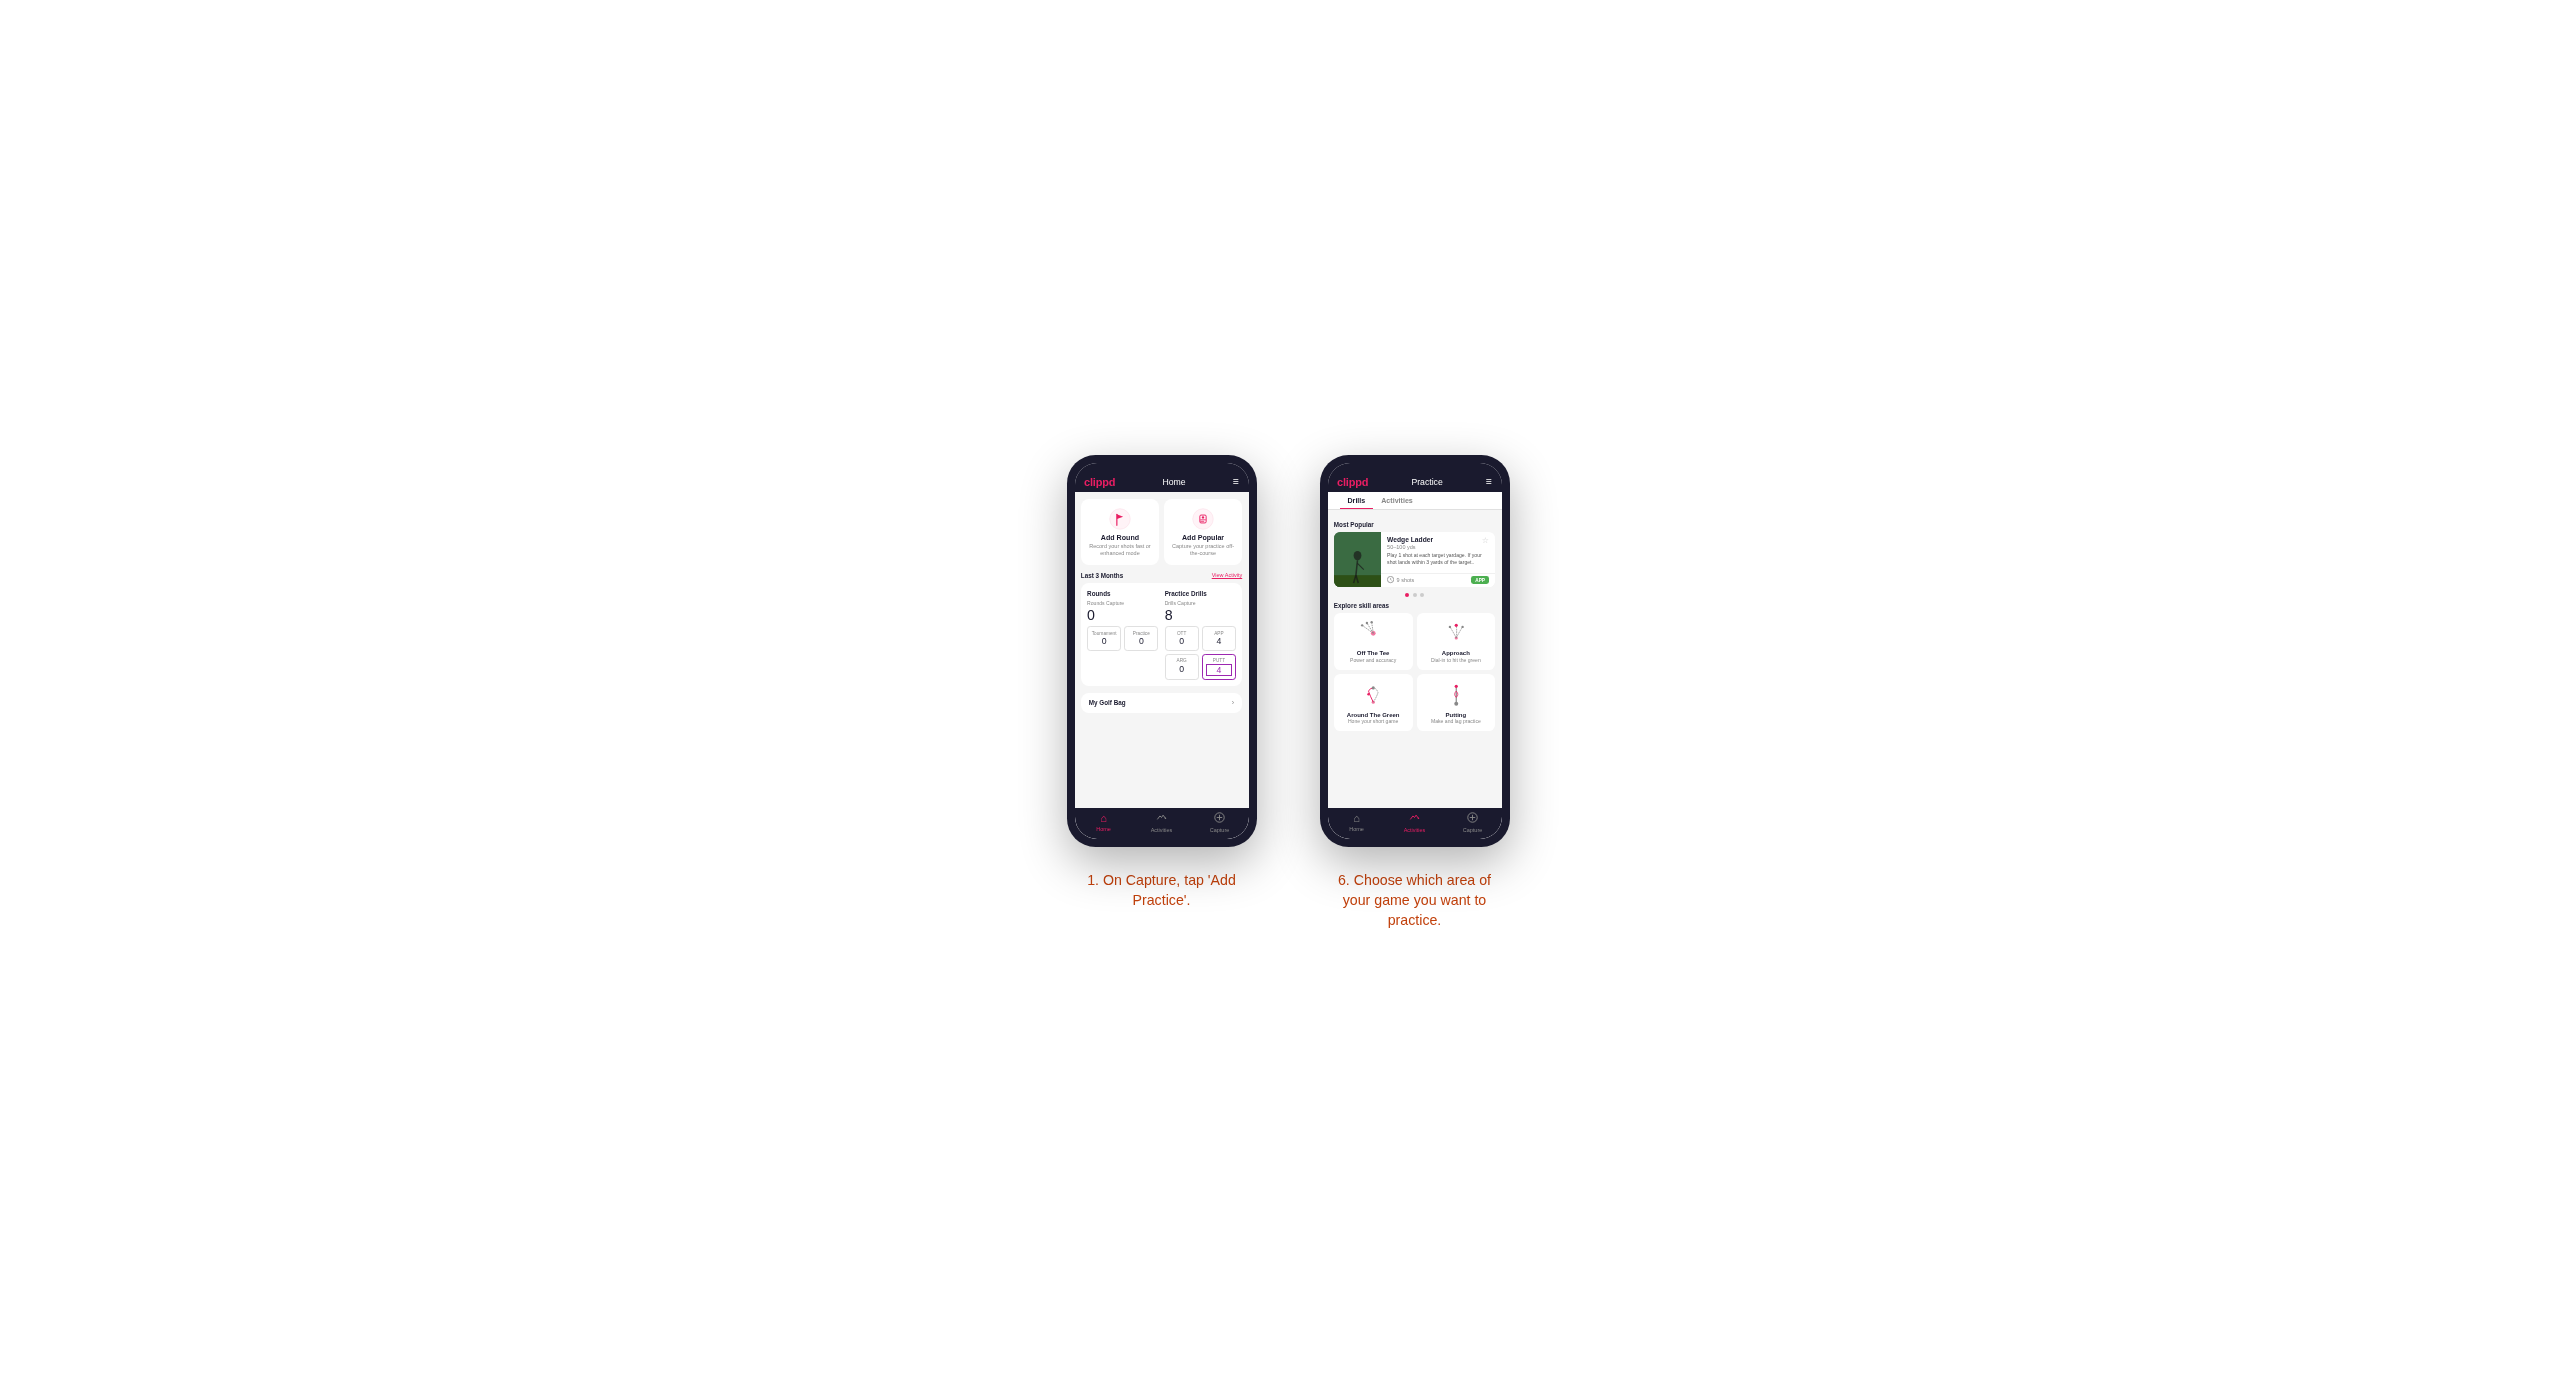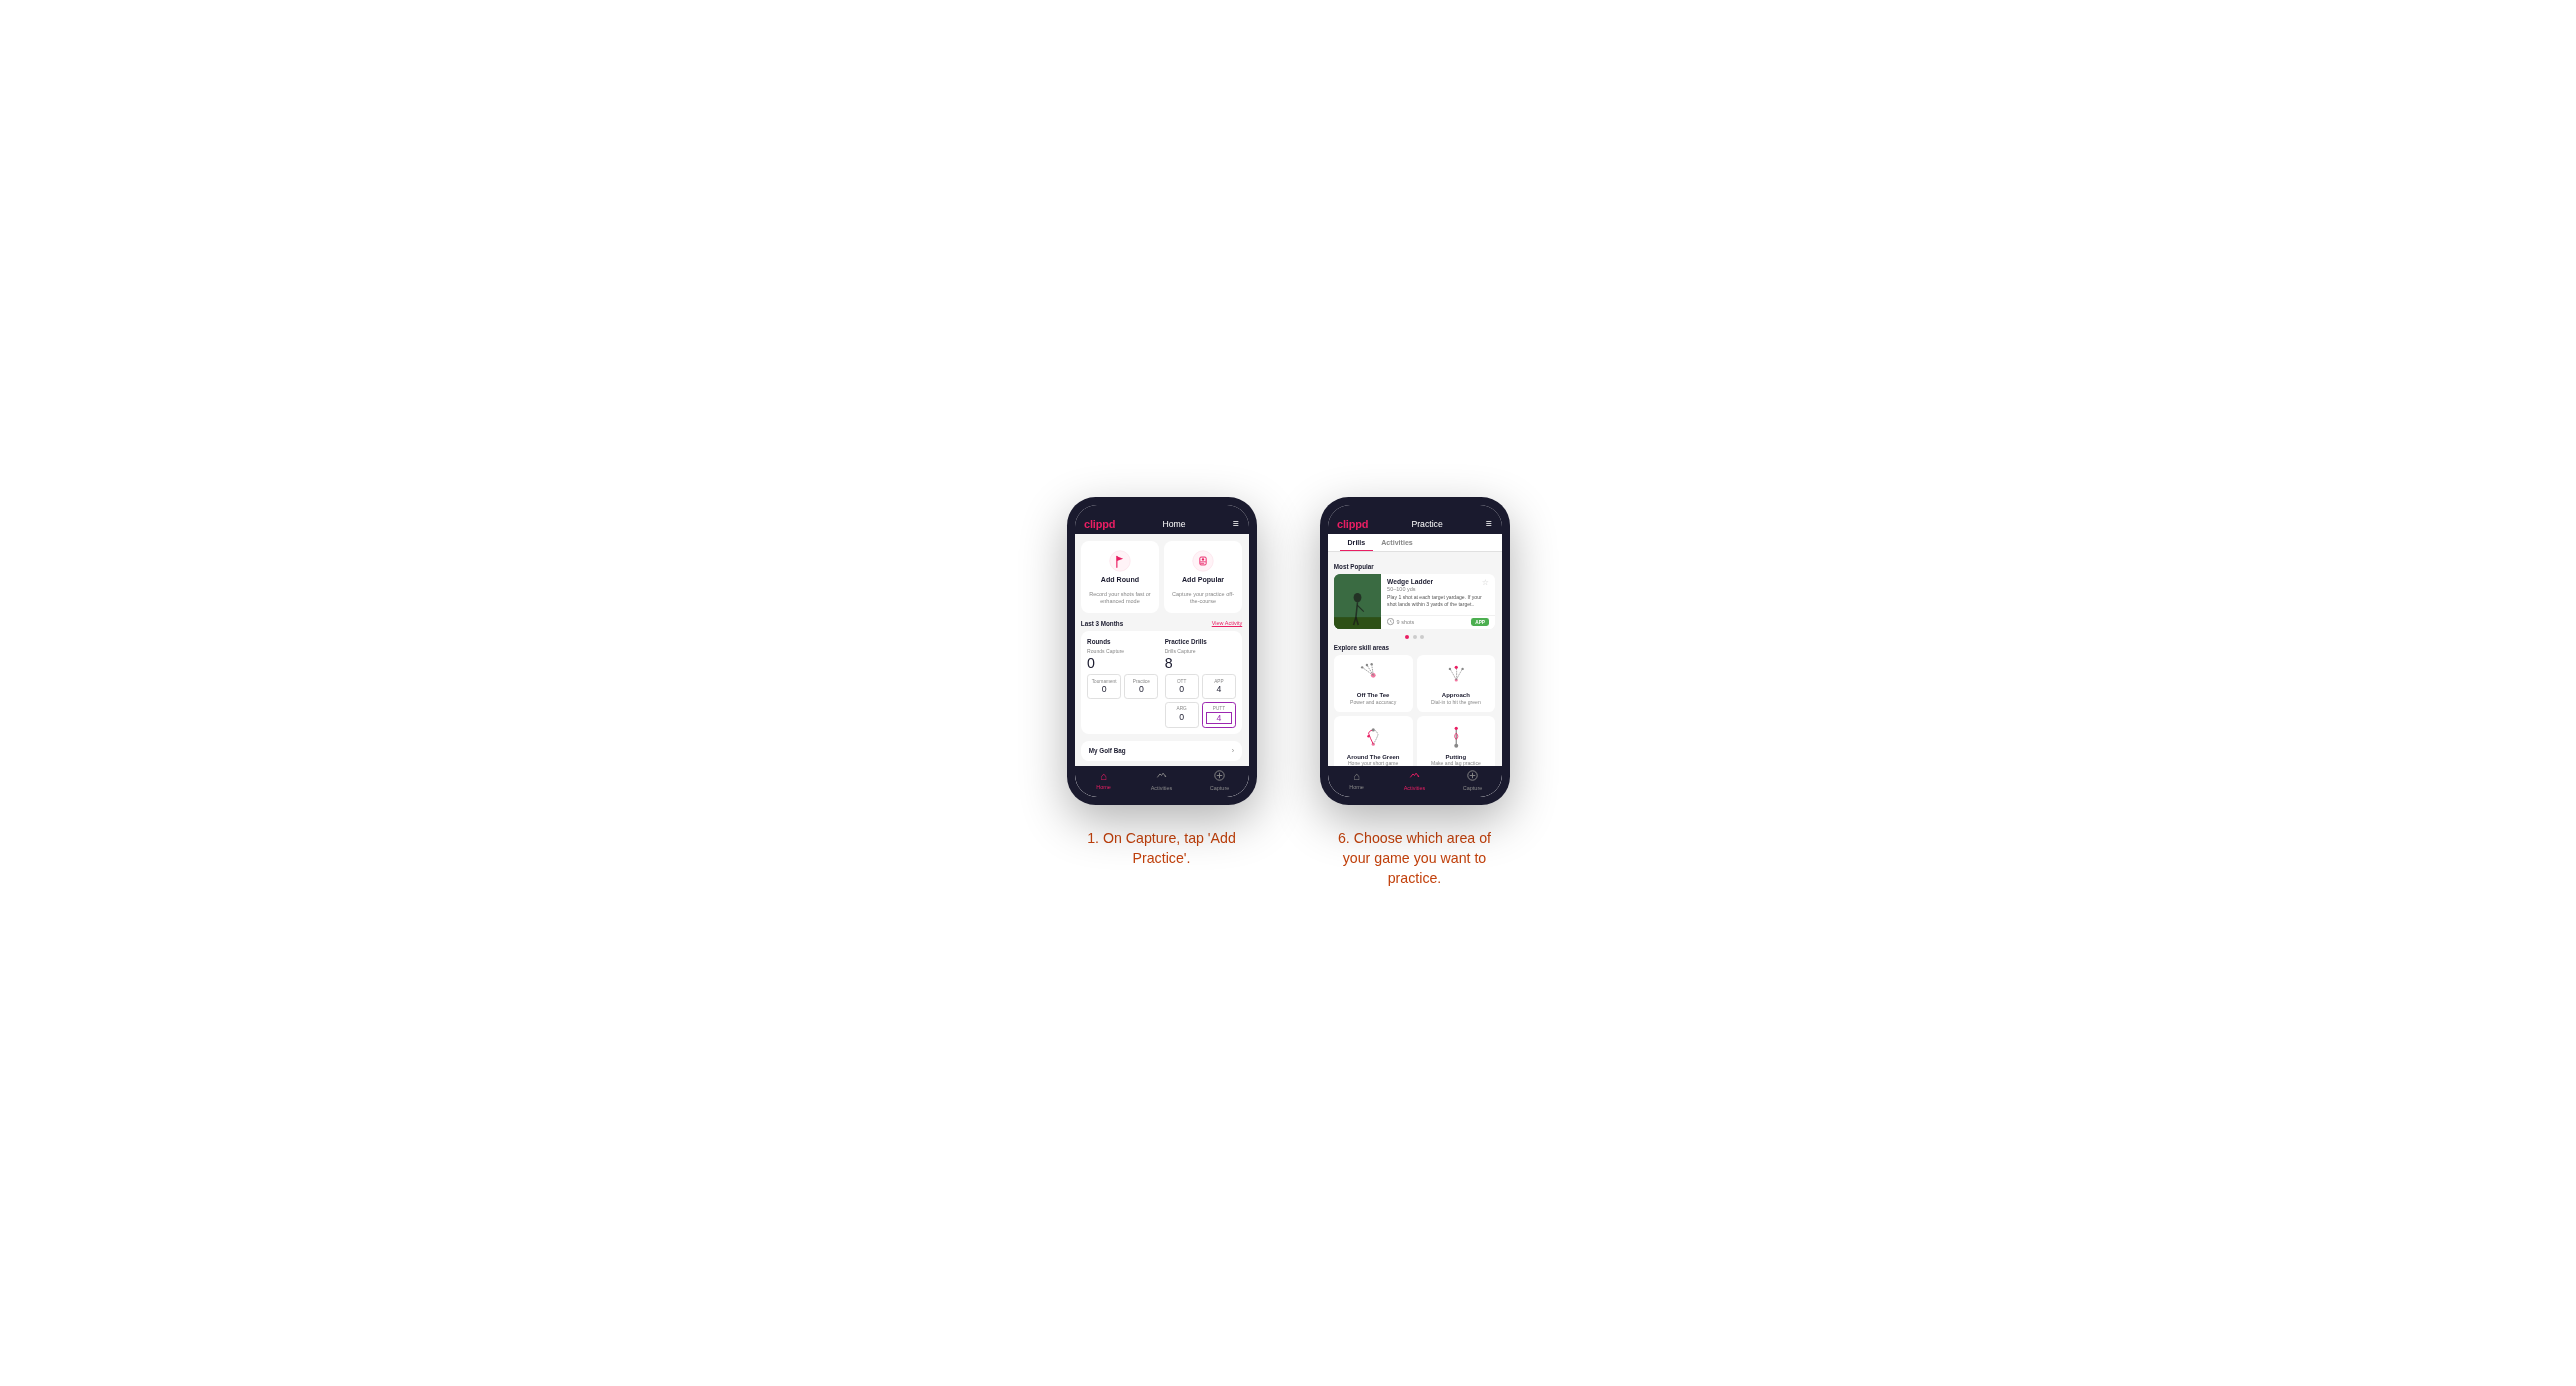--- a/index.html
+++ b/index.html
@@ -21,21 +21,21 @@
     .phone-section {
       display: flex;
       flex-direction: column;
       align-items: center;
       gap: 24px;
     }
 
     
     .phone-frame {
       width: 190px;
-      height: 308px;
+      height: 392px;
       background: #1a1a2e;
       border-radius: 28.5px;
       padding: 8px;
       box-shadow: 0 16px 47px rgba(0,0,0,0.3);
       position: relative;
     }
     .phone-screen {
       width: 100%;
       height: 100%;
       background: #ffffff;
@@ -107,21 +107,21 @@
       height: 24px;
       margin-bottom: 3.2px;
       display: flex;
       align-items: center;
       justify-content: center;
     }
     .action-title {
       font-size: 7.1px;
       font-weight: 700;
       color: #1a1a2e;
-      margin-bottom: 7px;
+      margin-bottom: 1px;
     }
     .action-desc {
       font-size: 5.5px;
       color: #888;
       line-height: 1.3;
     }
 
     
     .stats-header {
       display: flex;

